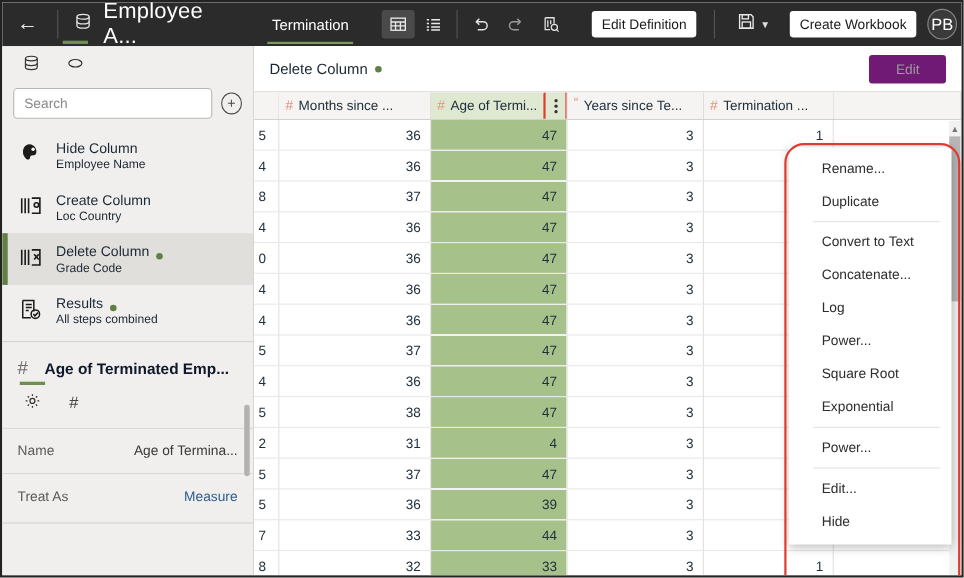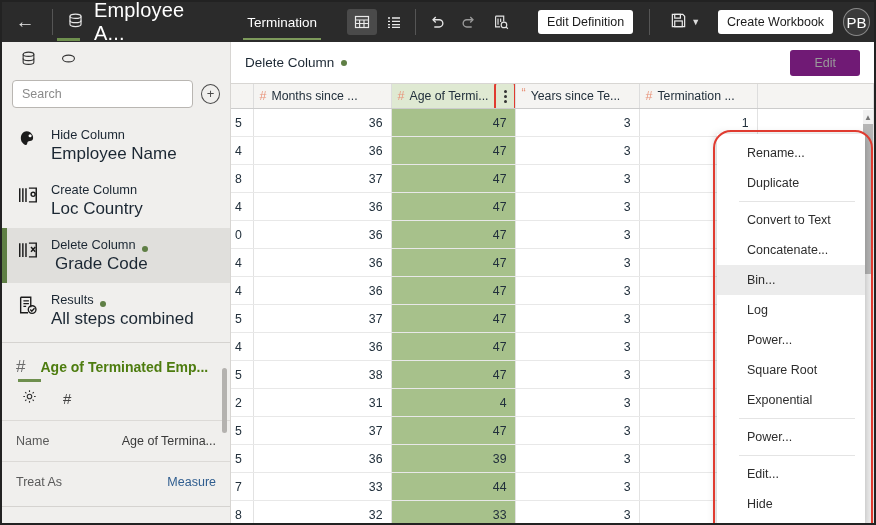--- a/index.html
+++ b/index.html
@@ -65,25 +65,25 @@
   .steps{flex:0 0 auto;position:relative;}
   .step{
     display:flex;align-items:flex-start;gap:10px;padding:9px 12px 9px 13px;cursor:pointer;
     position:relative;
   }
   .step.active{background:#e0dfdc;}
   .step.active::before{content:"";position:absolute;left:0;top:0;bottom:0;width:5px;background:#5f7f45;}
   .step-ic{width:26px;height:26px;display:flex;align-items:center;justify-content:center;flex:0 0 26px;}
   .step-txt{display:flex;flex-direction:column;gap:2px;}
   .step-t{font-size:12.8px;color:#1b2733;display:flex;align-items:flex-end;gap:6px;}
-  .step-s{font-size:17px;color:#1b2733;text-align:right;}
+  .step-s{font-size:11px;color:#1b2733;}
   .dot{width:6px;height:6px;border-radius:50%;background:#5f7f45;display:inline-block;}
   .sb-div{height:1px;background:#d5d3d0;margin:4px 0 0 0;}
   .col-head{display:flex;align-items:center;gap:10px;padding:14px 14px 6px 14px;}
-  .col-head .nm{font-size:14px;font-weight:bold;color:#4d7c0f;}
+  .col-head .nm{font-size:14px;font-weight:bold;color:#0f172a;}
   .col-tabs{display:flex;align-items:center;gap:22px;padding:2px 18px 8px 18px;}
   .col-tab{position:relative;padding:4px 2px;cursor:pointer;color:#3a3a3a;}
   .col-tab.active::before{content:"";position:absolute;top:-6px;left:-2px;right:-2px;height:3px;background:#6e8f4e;}
   .prop{
     display:flex;align-items:center;justify-content:space-between;
     padding:13px 14px;border-top:1px solid #dcdad7;font-size:12.5px;
   }
   .prop .k{color:#5a5a5a;}
   .prop .v{color:#3a3a3a;}
   .prop .v.link{color:#2f5d8f;cursor:pointer;}
@@ -510,21 +510,20 @@
         <div class="vup">▲</div>
         <div class="vthumb"></div>
       </div>
 
       <div class="ctx">
           <div class="ctx-item">Rename...</div>
           <div class="ctx-item">Duplicate</div>
           <div class="ctx-sep"></div>
           <div class="ctx-item">Convert to Text</div>
           <div class="ctx-item">Concatenate...</div>
-          <div class="ctx-item hl">Bin...</div>
           <div class="ctx-item">Log</div>
           <div class="ctx-item">Power...</div>
           <div class="ctx-item">Square Root</div>
           <div class="ctx-item">Exponential</div>
           <div class="ctx-sep"></div>
           <div class="ctx-item">Power...</div>
           <div class="ctx-sep"></div>
           <div class="ctx-item">Edit...</div>
           <div class="ctx-item">Hide</div>
         </div>

